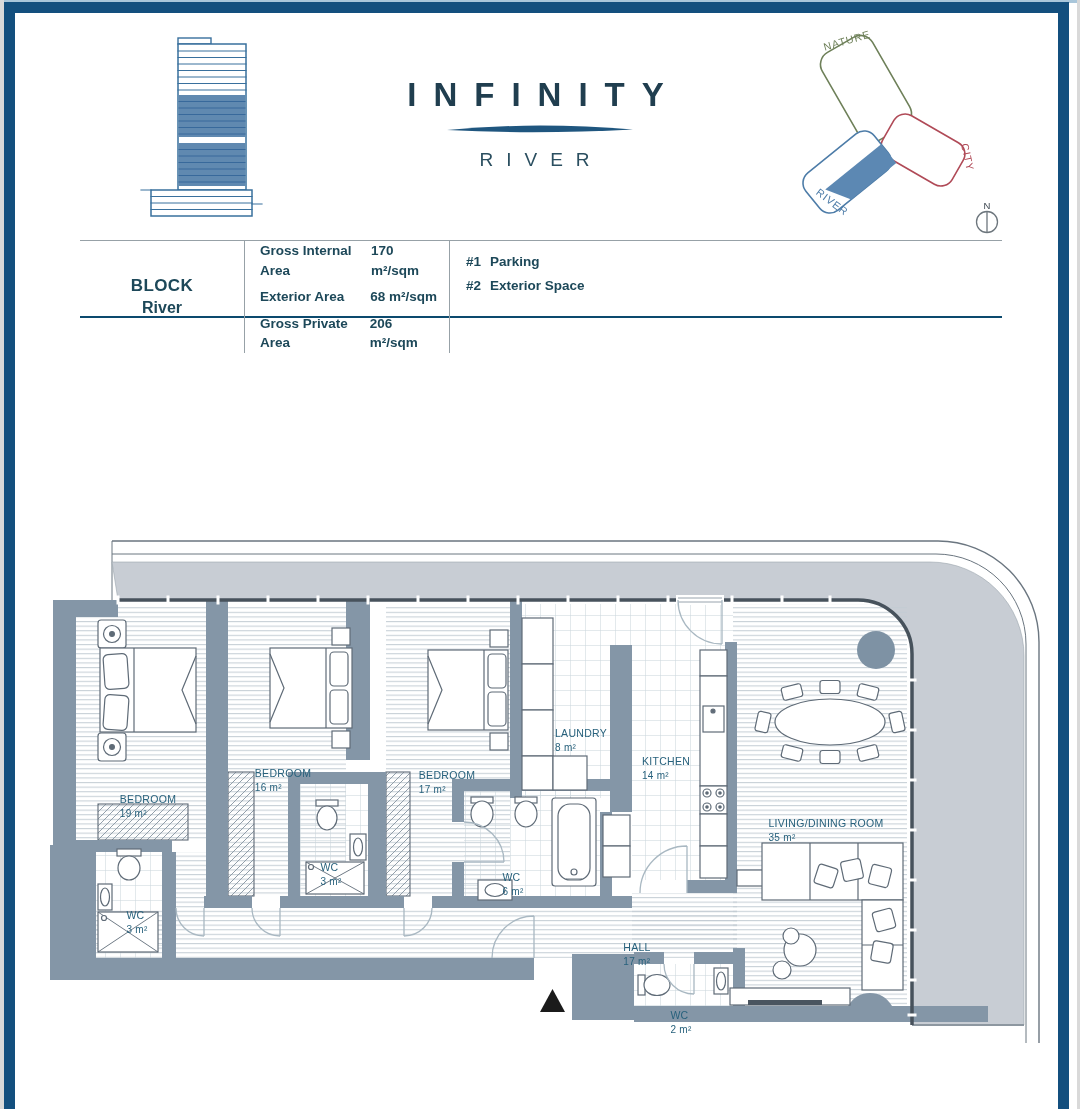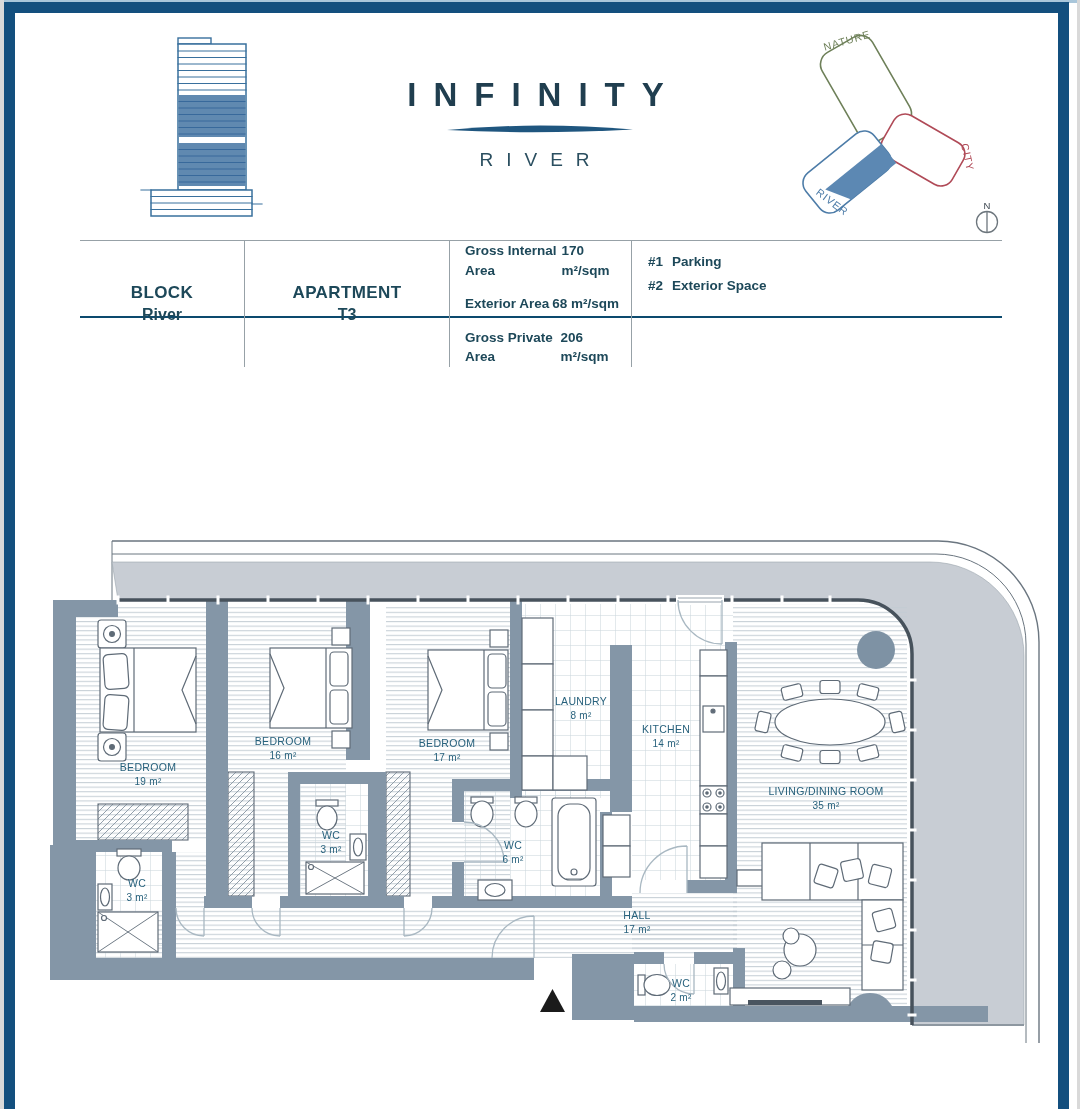--- a/index.html
+++ b/index.html
@@ -19,30 +19,30 @@
 
   
   .infotable{position:absolute;left:80px;top:240px;width:922px;height:78px;
              display:grid;grid-template-columns:165px 205px 182px 237px 1fr;
              border-top:1px solid #97a1a7;border-bottom:2px solid #0c4a6e;
              box-sizing:border-box;}
   .cell{border-right:1px solid #97a1a7;display:flex;flex-direction:column;
         justify-content:center;align-items:center;gap:3px;}
   .cell.last{border-right:none;align-items:flex-start;justify-content:flex-start;
              padding:11px 0 0 16px;}
-  .cell.areas{align-items:stretch;justify-content:center;gap:14px;}
+  .cell.areas{align-items:stretch;justify-content:center;gap:7px;}
   .th{font-size:17px;font-weight:700;color:#1d4859;letter-spacing:.4px;}
   .tv{font-size:16px;font-weight:700;color:#1d4859;}
   .arow{display:flex;justify-content:space-between;padding:0 12px 0 15px;
         font-size:13.5px;font-weight:700;color:#1d4859;line-height:1.45;}
   .erow{display:flex;gap:9px;font-size:13.5px;font-weight:700;color:#1d4859;line-height:1.55;}
 
   
-  .rl{position:absolute;transform:translate(-50%,-50%);text-align:center;
-      font-size:10.5px;letter-spacing:.3px;color:#27617c;line-height:1.3;white-space:nowrap;}
+  .rl{position:absolute;transform:translate(-50%,-50%);
+      font-size:10.5px;letter-spacing:.3px;color:#27617c;line-height:1.3;white-space:nowrap;margin-top:32px;}
   .rl .a{font-size:10px;}
 </style>
 </head>
 <body>
 
 <div class="edge-strip" style="left:0"></div>
 <div class="edge-strip" style="right:0;width:3px"></div>
 <div class="topline"></div>
 
 <svg class="layer" width="1080" height="1109" viewBox="0 0 1080 1109">
@@ -359,24 +359,20 @@
 </svg>
 
 <div class="brand">INFINITY</div>
 <div class="brand2">RIVER</div>
 
 <div class="infotable">
   <div class="cell">
     <div class="th">BLOCK</div>
     <div class="tv">River</div>
   </div>
-  <div class="cell">
-    <div class="th">APARTMENT</div>
-    <div class="tv">T3</div>
-  </div>
   <div class="cell areas">
     <div class="arow">
       <span>Gross Internal Area</span>
       <span>170 m²/sqm</span>
     </div>
     <div class="arow">
       <span>Exterior Area</span>
       <span>68 m²/sqm</span>
     </div>
     <div class="arow">

